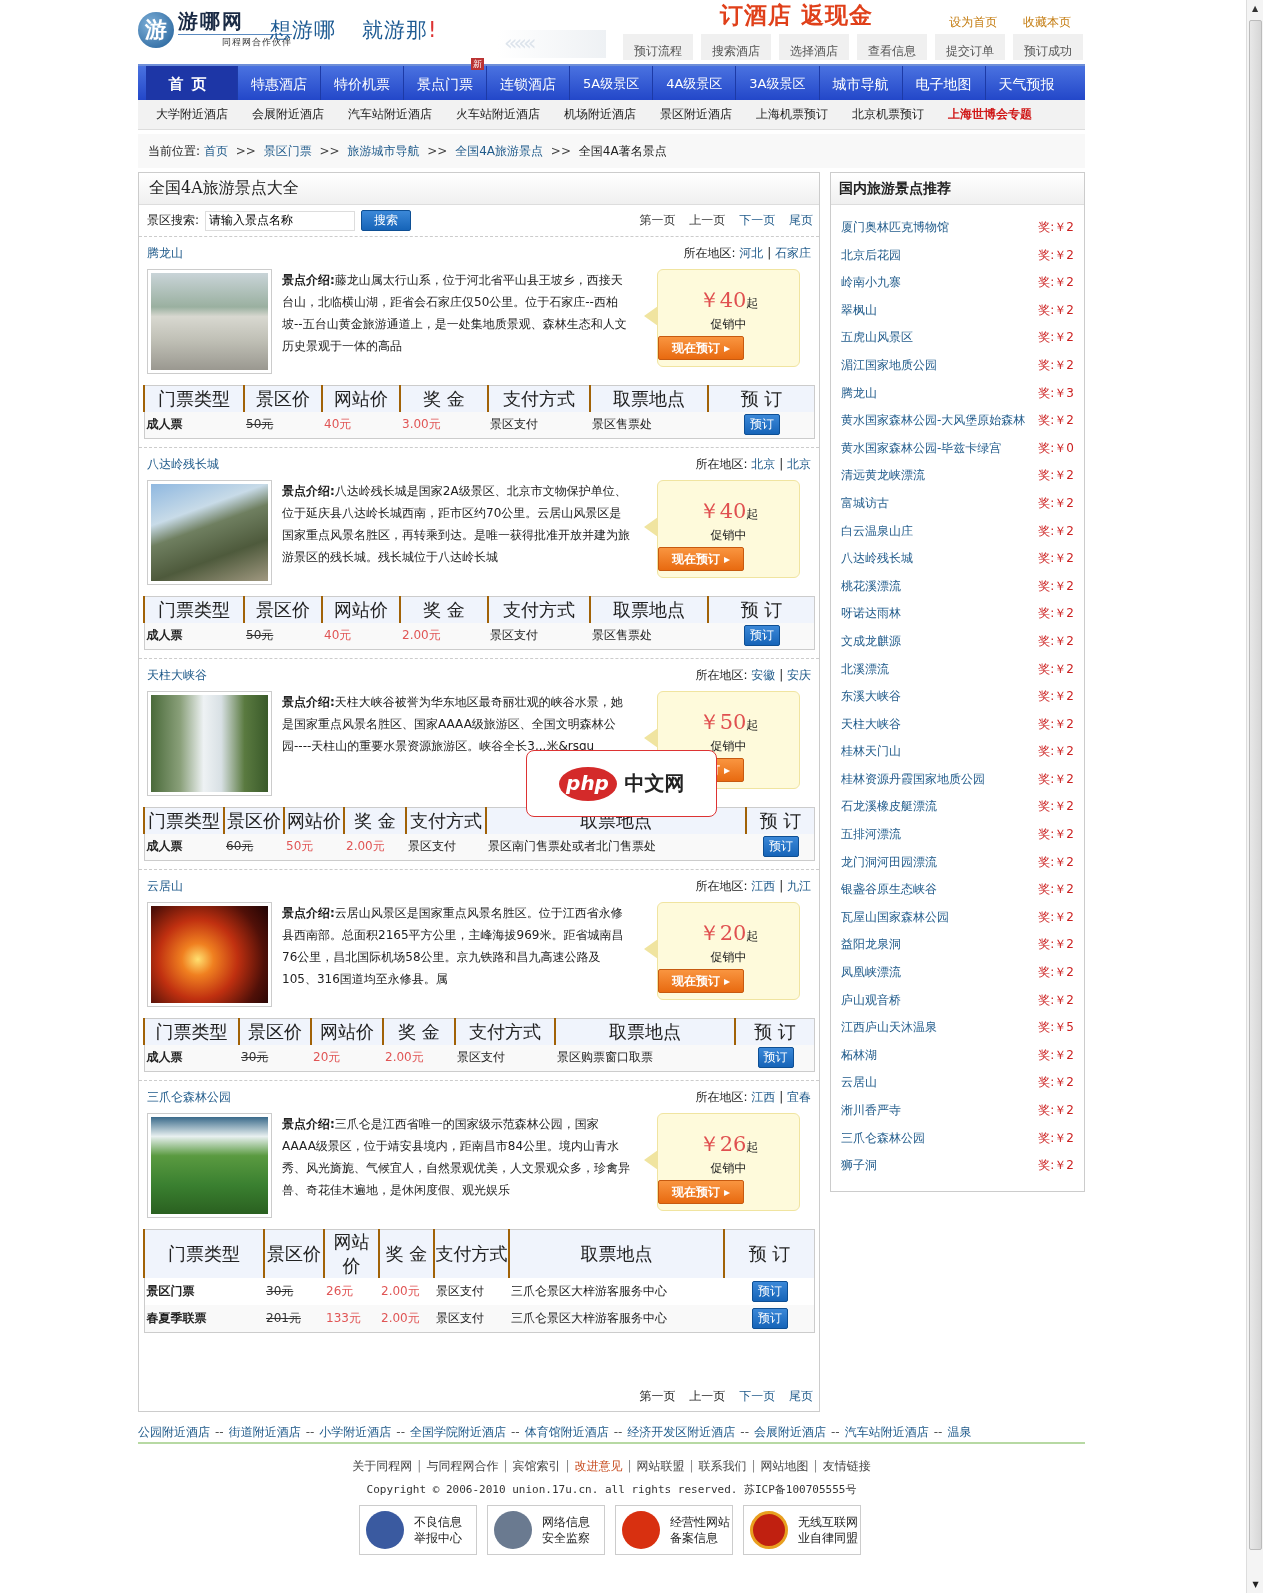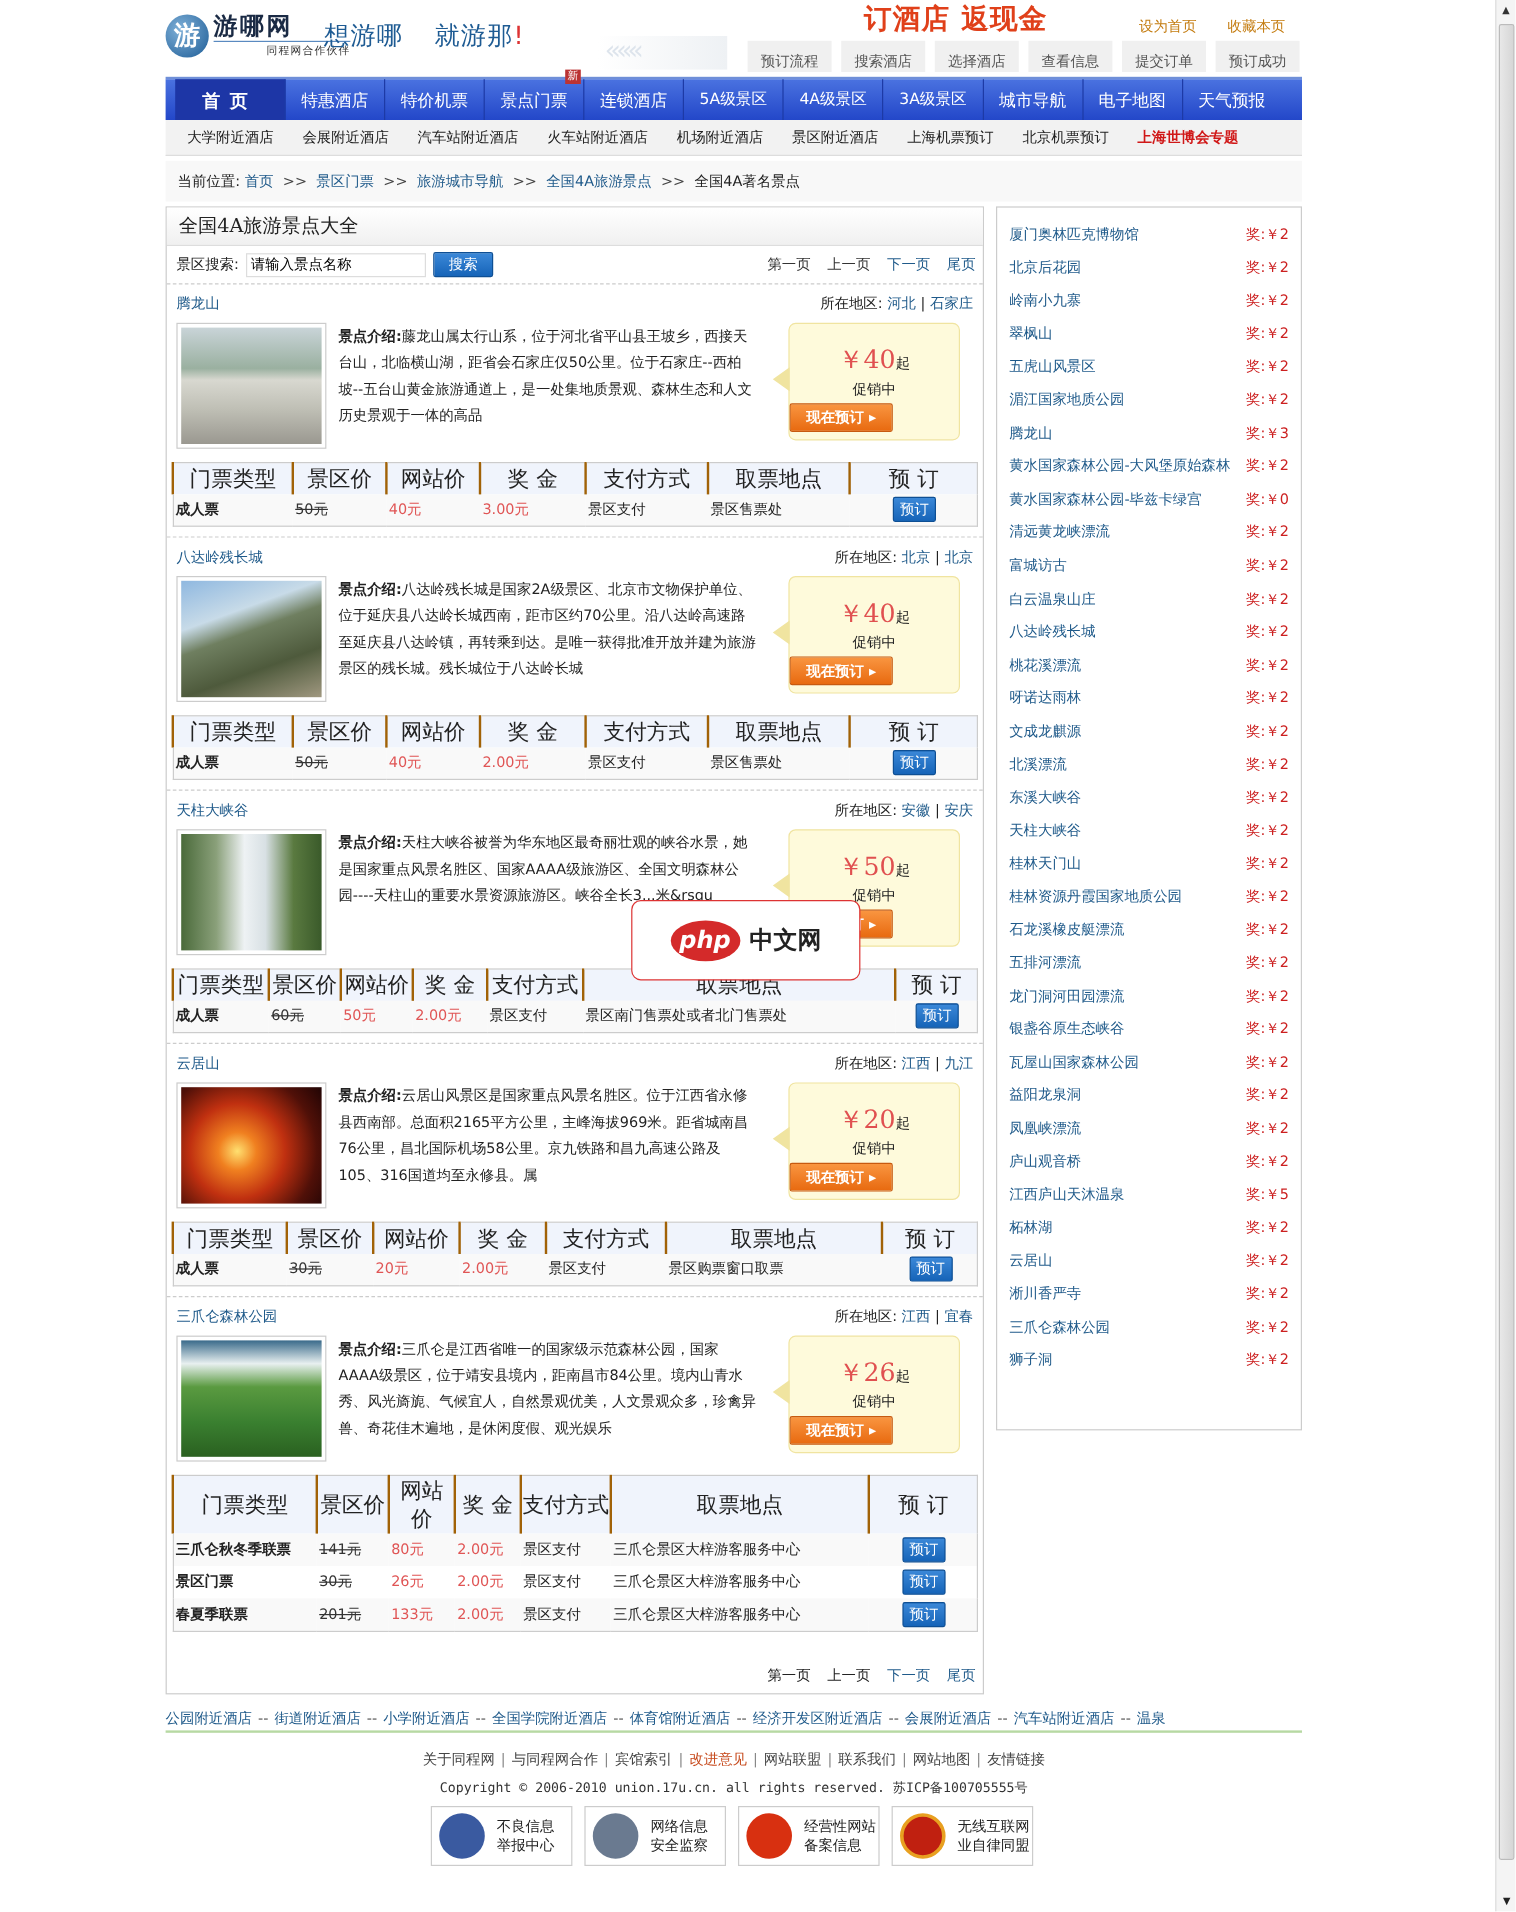--- a/index.html
+++ b/index.html
@@ -223,21 +223,21 @@
 
     <div class="spot">
       <div class="spot-head">
         <a href="#">八达岭残长城</a>
         <div><span>所在地区:</span> <a href="#">北京</a> | <a href="#">北京</a></div>
       </div>
       <div class="spot-body">
         <div class="thumb">
             <div style="background:linear-gradient(160deg,#8fb8e0 0%,#c8dbe8 30%,#6f7f60 45%,#4e5a3c 70%,#a09880 100%)"></div>
           </div>
-        <div class="desc"><b>景点介绍:</b><span>八达岭残长城是国家2A级景区、北京市文物保护单位、位于延庆县八达岭长城西南，距市区约70公里。沿八达岭高速路至延庆县八达岭镇，再转乘到达。是唯一获得批准开放并建为旅游景区的残长城。残长城位于八达岭长城</span></div>
+        <div class="desc"><b>景点介绍:</b><span>八达岭残长城是国家2A级景区、北京市文物保护单位、位于延庆县八达岭长城西南，距市区约70公里。云居山风景区是国家重点风景名胜区，再转乘到达。是唯一获得批准开放并建为旅游景区的残长城。残长城位于八达岭长城</span></div>
         <div class="pricebox">
           <div class="price"><span>￥40</span><small>起</small></div>
           <div class="promo-tag">促销中</div>
           <div class="book-now">现在预订 ▸</div>
         </div>
       </div>
       <table class="tix">
         <tbody>
             <tr>
               <th style="width:100px">门票类型</th>
@@ -361,29 +361,20 @@
         <tbody>
             <tr>
               <th style="width:120px">门票类型</th>
               <th style="width:60px">景区价</th>
               <th style="width:55px">网站价</th>
               <th style="width:55px">奖 金</th>
               <th style="width:75px">支付方式</th>
               <th style="width:215px">取票地点</th>
               <th>预 订</th>
             </tr>
-        <tr class="alt">
-              <td class="type">三爪仑秋冬季联票</td>
-              <td class="old">141元</td>
-              <td class="red">80元</td>
-              <td class="red">2.00元</td>
-              <td>景区支付</td>
-              <td>三爪仑景区大梓游客服务中心</td>
-              <td class="bk"><span class="btn-blue">预订</span></td>
-            </tr>
         <tr>
               <td class="type">景区门票</td>
               <td class="old">30元</td>
               <td class="red">26元</td>
               <td class="red">2.00元</td>
               <td>景区支付</td>
               <td>三爪仑景区大梓游客服务中心</td>
               <td class="bk"><span class="btn-blue">预订</span></td>
             </tr>
         <tr class="alt">
@@ -401,20 +392,21 @@
 
     <div class="pager-bot">
       <span>第一页</span>
       <span>上一页</span>
       <a href="#">下一页</a>
       <a href="#">尾页</a>
     </div>
   </div>
 
   <div class="side">
+    <div class="side-title">国内旅游景点推荐</div>
     <div class="side-list" id="side-list">
         <div class="side-item">
           <a href="#">厦门奥林匹克博物馆</a>
           <span class="bonus">奖:￥2</span>
         </div>
         <div class="side-item">
           <a href="#">北京后花园</a>
           <span class="bonus">奖:￥2</span>
         </div>
         <div class="side-item">

